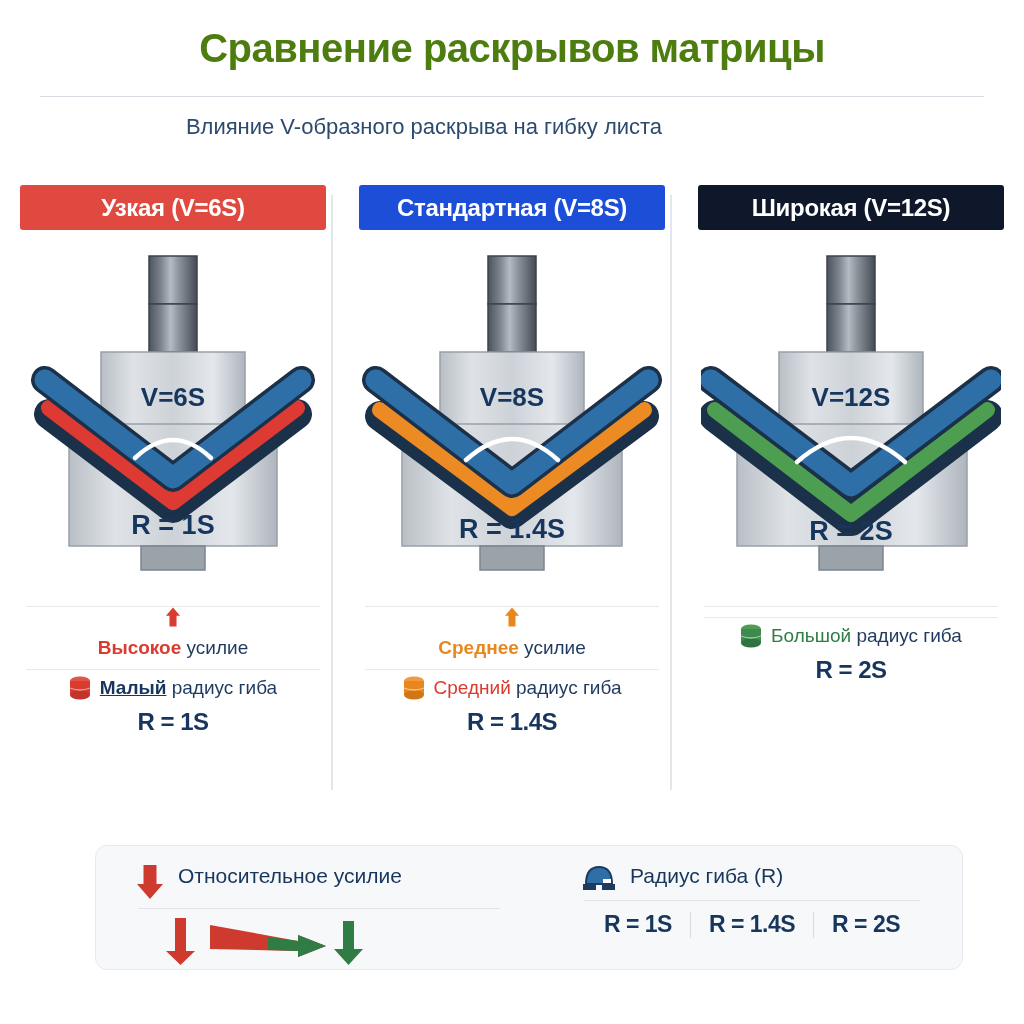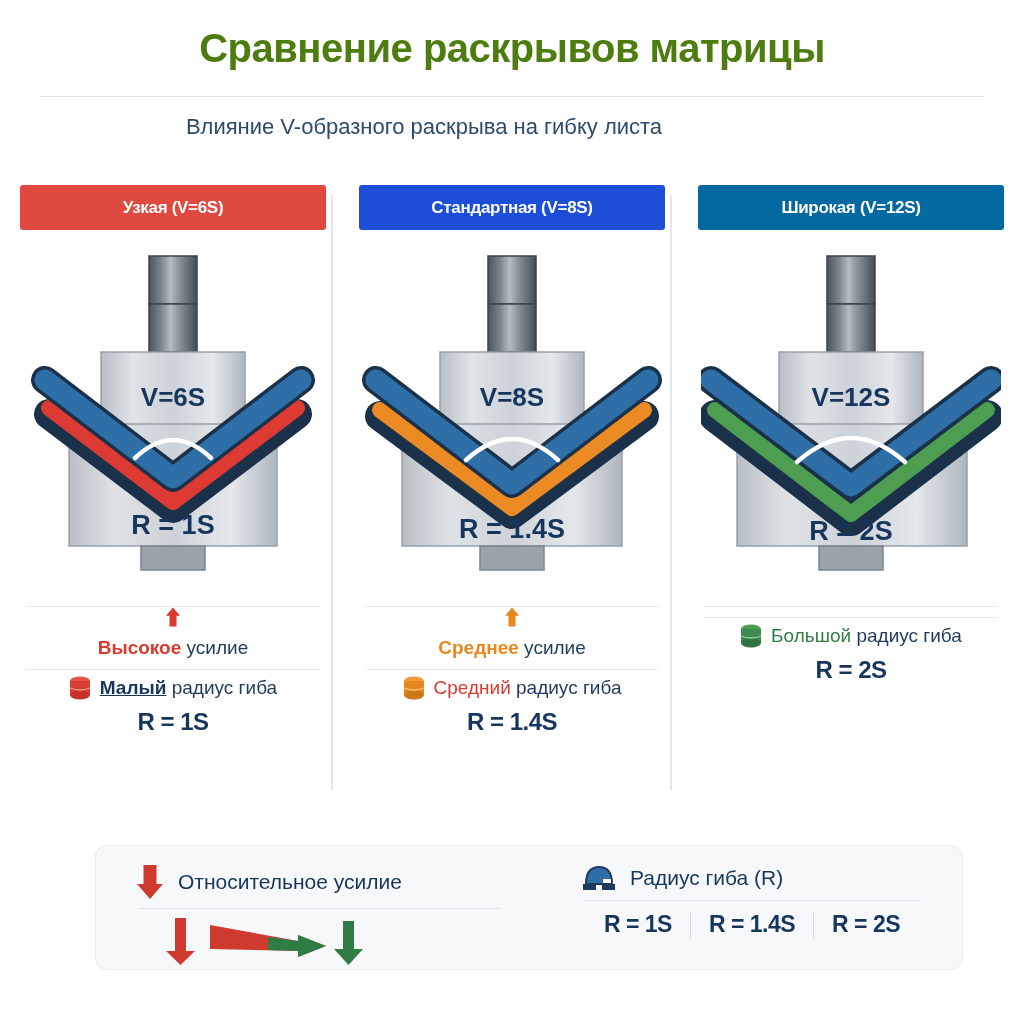--- a/index.html
+++ b/index.html
@@ -35,26 +35,26 @@
   .col-2{left:359px;}
   .col-3{left:698px;}
 
   .vsep{position:absolute;top:10px;width:2px;height:595px;background:#e3e7ec;}
   .vsep-1{left:331px;}
   .vsep-2{left:670px;}
 
   .chip{
     height:45px;border-radius:3px;
     display:flex;align-items:center;justify-content:center;
-    color:#ffffff;font-size:17px;font-weight:bold;
+    color:#ffffff;font-size:24px;font-weight:bold;
     letter-spacing:-0.3px;
   }
   .chip-red{background:#e0493f;}
   .chip-orange{background:#1d4ed8;}
-  .chip-green{background:#0369a1;}
+  .chip-green{background:#0f172a;}
 
   .figure{position:relative;height:350px;margin-top:16px;}
   .figure svg{display:block;margin:0 auto;}
 
   .hrule{height:1px;background:#e6eaee;margin:10px 6px 0 6px;}
 
   .metric{
     display:flex;align-items:center;justify-content:center;gap:10px;
     height:52px;font-size:19px;flex-direction:column;
   }
@@ -77,21 +77,21 @@
 
   
   .legend{
     position:absolute;left:95px;top:845px;width:866px;height:123px;
     background:#f7f8f9;border:1px solid #e7eaee;border-radius:12px;
   }
   .legend-half{position:absolute;top:0;height:123px;}
   .legend-left{left:0;width:446px;}
   .legend-right{left:446px;width:420px;}
   .legend-head{
-    display:flex;align-items:center;gap:14px;
+    display:flex;align-items:flex-start;gap:14px;
     padding:18px 0 0 40px;
     font-size:21px;color:#17365d;
   }
   .legend-rule{height:1px;background:#e1e5ea;margin:8px 42px 0 42px;}
   .legend-body{padding-top:6px;}
   .scale-row{display:flex;align-items:center;justify-content:flex-start;padding-left:62px;}
   .r-values{
     display:flex;align-items:center;justify-content:center;gap:18px;
     padding-top:10px;
     font-size:23px;font-weight:bold;color:#17365d;letter-spacing:-0.5px;

